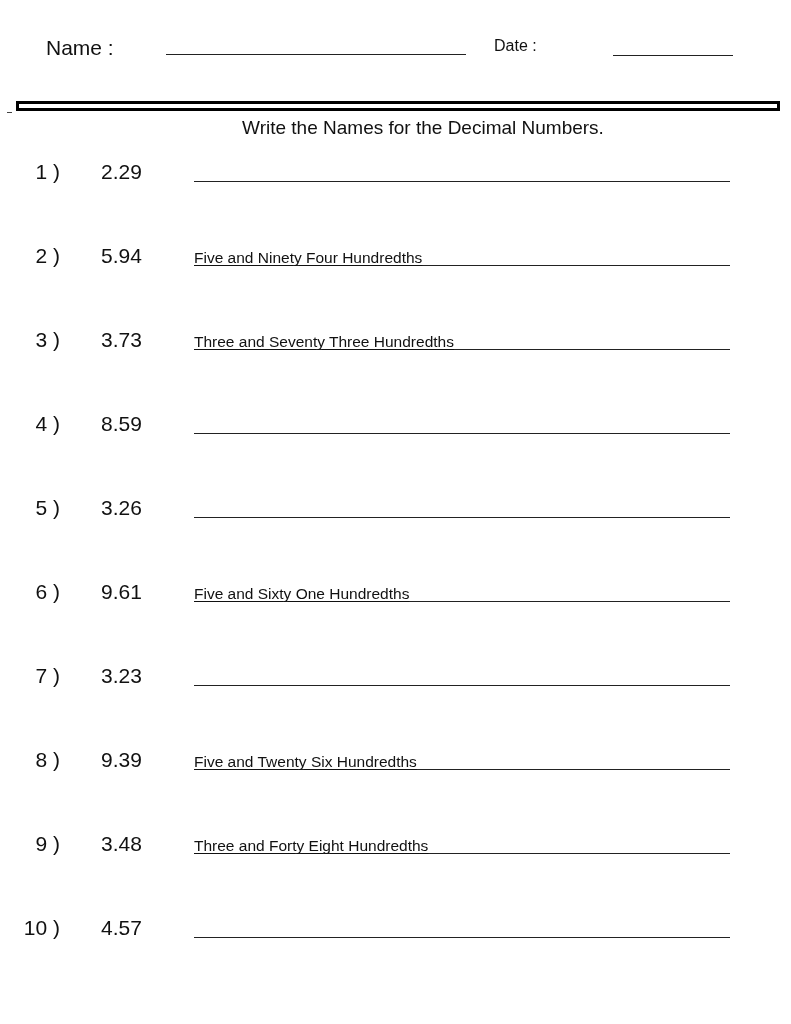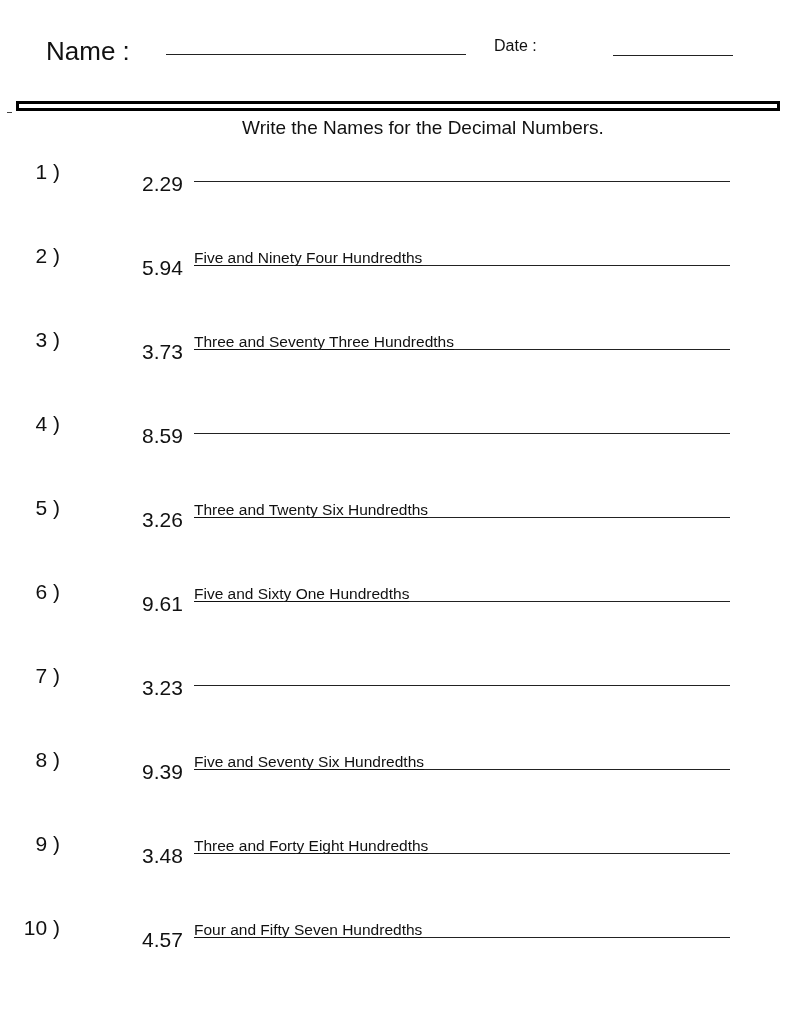--- a/index.html
+++ b/index.html
@@ -1,27 +1,27 @@
 <!DOCTYPE html>
 <html><head>
   <meta charset="utf-8">
   <style>
     html, body { margin: 0; padding: 0; background: #ffffff; }
     body { width: 791px; height: 1024px; position: relative; overflow: hidden;
            font-family: "Liberation Sans", sans-serif; color: #111; }
-    .name-label { position: absolute; left: 46px; top: 36px; font-size: 26px; }
+    .name-label { position: absolute; left: 46px; top: 36px; font-size: 21px; }
     .name-line { position: absolute; left: 166px; top: 54px; width: 300px; border-bottom: 1.5px solid #222; }
     .date-label { position: absolute; left: 494px; top: 37px; font-size: 16px; }
     .date-line { position: absolute; left: 613px; top: 55px; width: 120px; border-bottom: 1.5px solid #222; }
     .tick { position: absolute; left: 7px; top: 112px; width: 5px; border-bottom: 1px solid #444; }
     .banner { position: absolute; left: 16px; top: 101px; width: 758px; height: 4px; border: 3px solid #000; background: #fff; }
     .instructions { position: absolute; left: 0; width: 846px; top: 117px; text-align: center; font-size: 19px; }
     .problem { position: absolute; left: 0; width: 791px; height: 30px; }
     .num { position: absolute; right: 731px; top: 0; font-size: 21px; white-space: pre; }
-    .decimal { position: absolute; left: 101px; top: 12px; font-size: 21px; margin-left: 41px; }
+    .decimal { position: absolute; left: 101px; top: 0; font-size: 21px; }
     .answer-line { position: absolute; left: 194px; top: 21px; width: 536px; border-bottom: 1.5px solid #222; }
     .answer { position: absolute; left: 194px; top: 5px; font-size: 15.5px; text-decoration: underline; text-underline-offset: 2px; white-space: nowrap; }
   </style>
 </head>
 <body>
 
 <div>
   <span class="name-label">Name :</span>
   <div class="name-line"></div>
   <span class="date-label">Date :</span>
@@ -53,44 +53,42 @@
   </div>
   <div class="problem" style="top:412px">
     <span class="num">4 )</span>
     <span class="decimal">8.59</span>
     <div class="answer-line"></div>
   </div>
   <div class="problem" style="top:496px">
     <span class="num">5 )</span>
     <span class="decimal">3.26</span>
     <div class="answer-line"></div>
-    <span class="answer">Three and Twenty Six Hundredths</span>
   </div>
   <div class="problem" style="top:580px">
     <span class="num">6 )</span>
     <span class="decimal">9.61</span>
     <div class="answer-line"></div>
     <span class="answer">Five and Sixty One Hundredths</span>
   </div>
   <div class="problem" style="top:664px">
     <span class="num">7 )</span>
     <span class="decimal">3.23</span>
     <div class="answer-line"></div>
   </div>
   <div class="problem" style="top:748px">
     <span class="num">8 )</span>
     <span class="decimal">9.39</span>
     <div class="answer-line"></div>
-    <span class="answer">Five and Seventy Six Hundredths</span>
+    <span class="answer">Five and Twenty Six Hundredths</span>
   </div>
   <div class="problem" style="top:832px">
     <span class="num">9 )</span>
     <span class="decimal">3.48</span>
     <div class="answer-line"></div>
     <span class="answer">Three and Forty Eight Hundredths</span>
   </div>
   <div class="problem" style="top:916px">
     <span class="num">10 )</span>
     <span class="decimal">4.57</span>
     <div class="answer-line"></div>
-    <span class="answer">Four and Fifty Seven Hundredths</span>
   </div>
 </div>
 
 </body></html>

